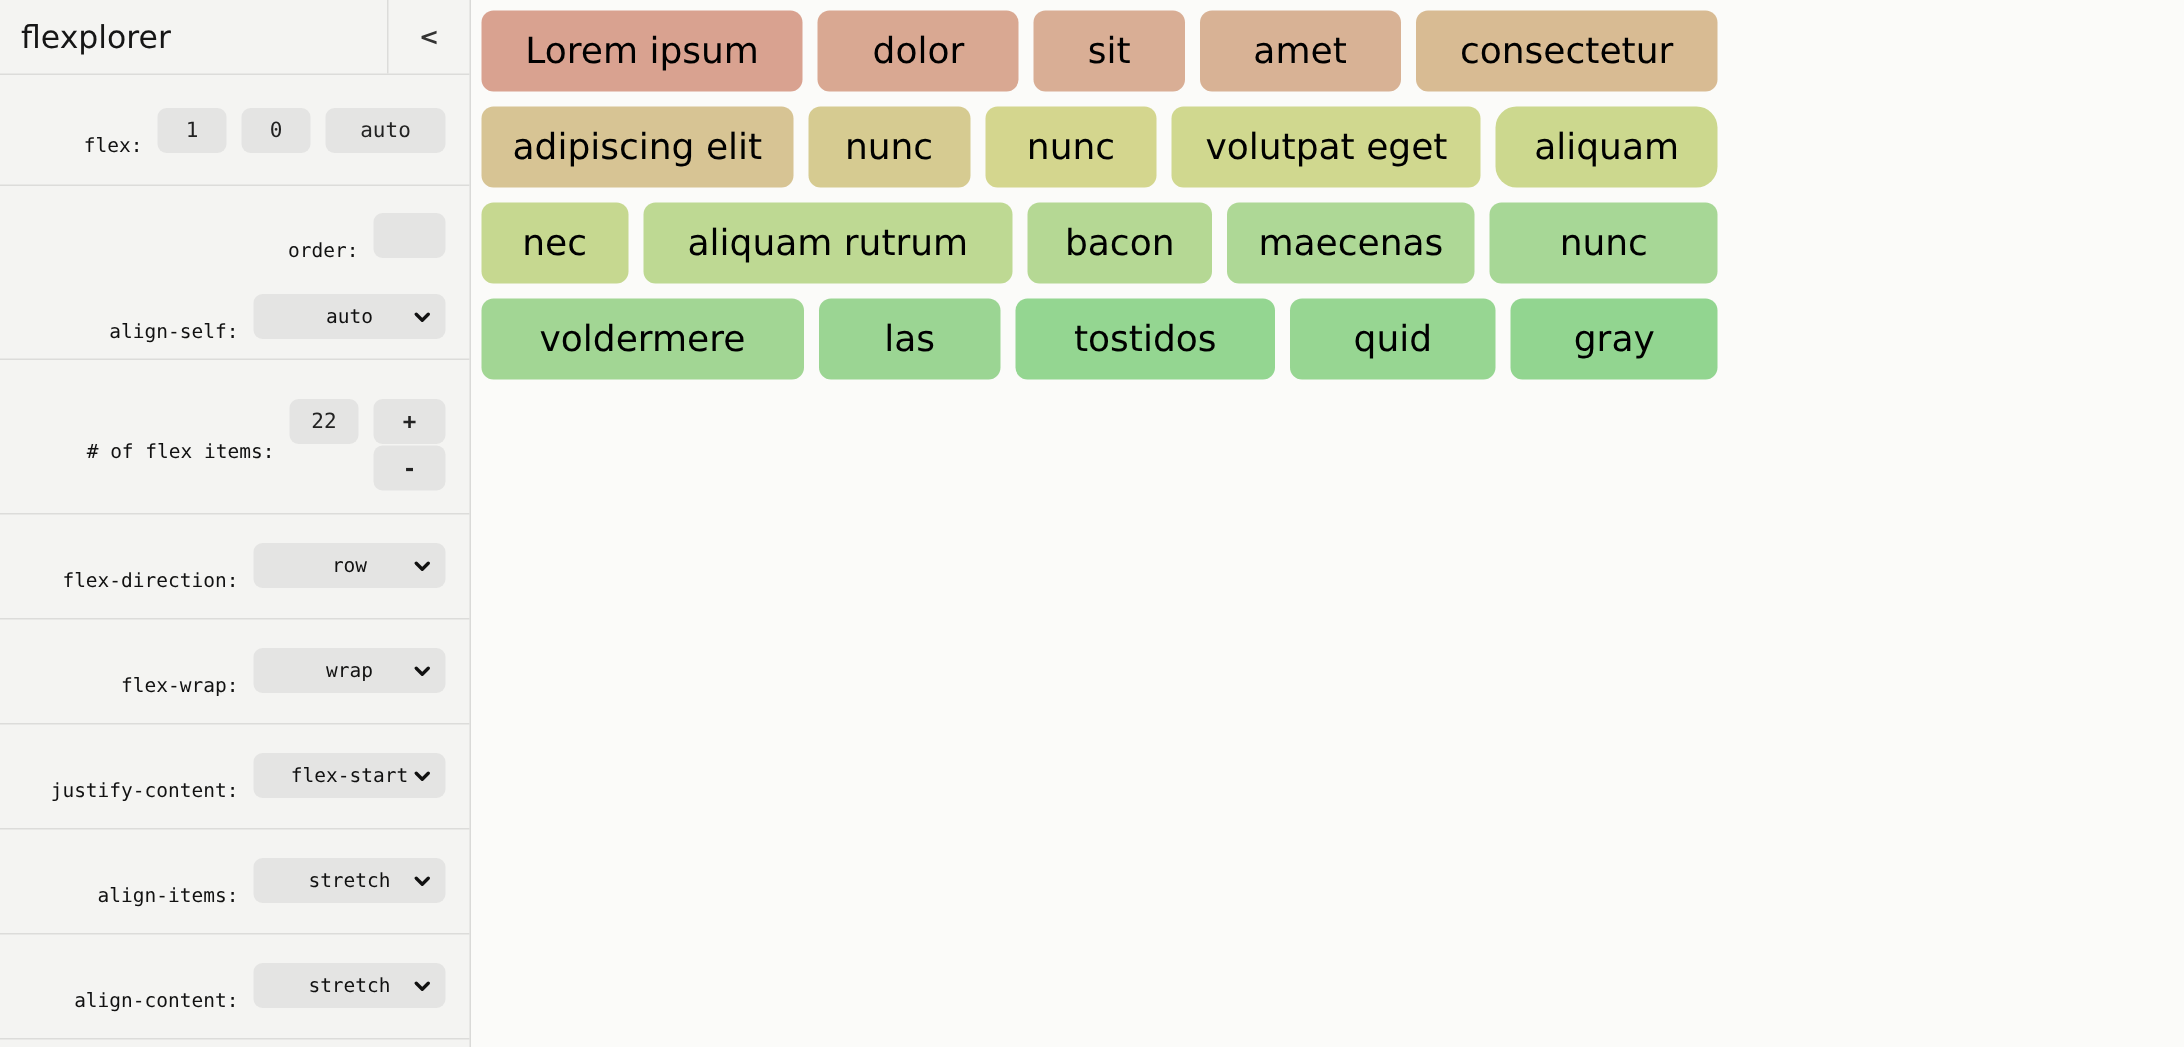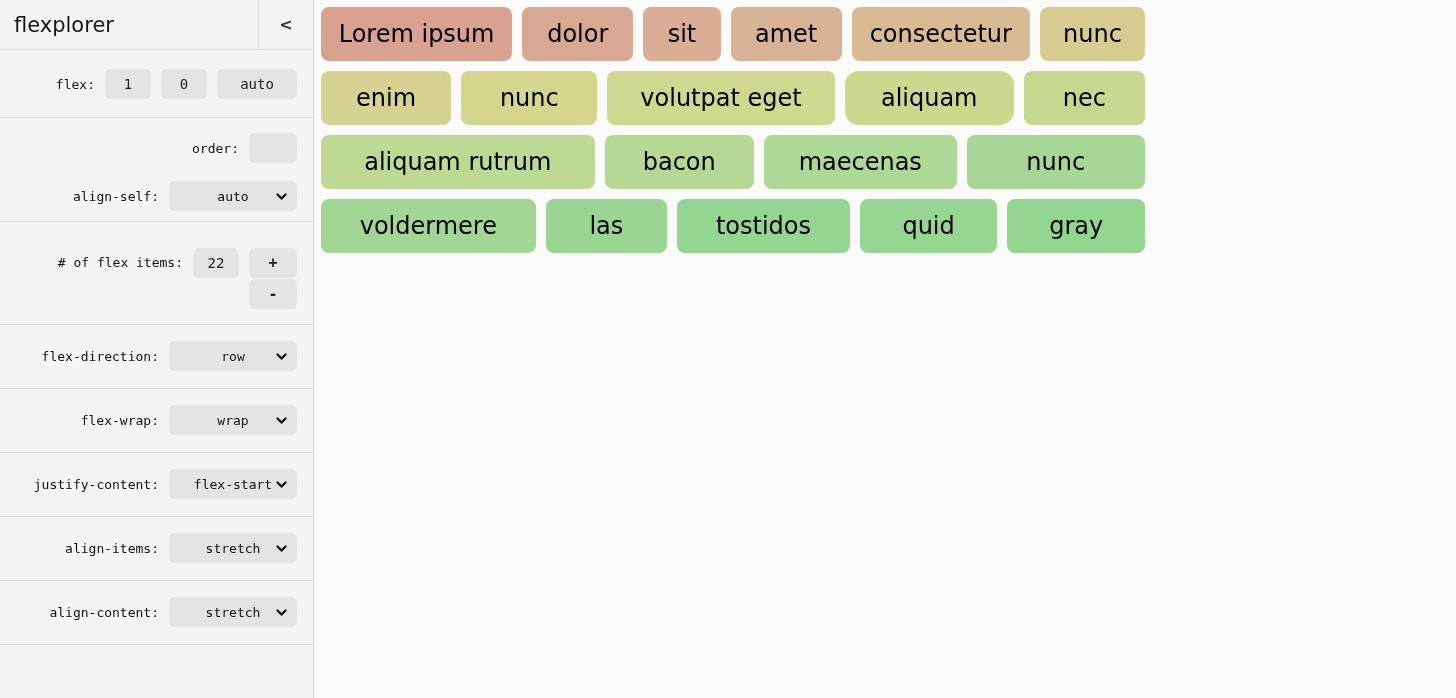--- a/index.html
+++ b/index.html
@@ -45,21 +45,21 @@
     padding: 16px;
     display: flex; flex-direction: column;
   }
   .sec-flex   { padding-top: 19px; padding-bottom: 18px; }
   .sec-item   { padding-top: 15px; padding-bottom: 10px; gap: 18px; }
   .sec-count  { padding-top: 26px; padding-bottom: 15px; }
   .sec-select { padding-top: 16px; padding-bottom: 17px; }
   .row {
     display: flex; justify-content: flex-end; align-items: center; gap: 10px;
   }
-  .lbl { font-size: 13px; color: #111; white-space: pre; }
+  .lbl { font-size: 13px; color: #111; white-space: pre; margin-top: 21px; }
   .ctl {
     background: #e4e4e3; border: none; border-radius: 6px;
     height: 30px;
     font-family: "DejaVu Sans Mono", monospace;
     font-size: 14px; color: #222; text-align: center;
     outline: none; padding: 0 4px;
   }
   .in-sm { width: 46px; }
   .in-lg { width: 80px; }
   .sel {
@@ -217,22 +217,22 @@
     </section>
 
   </aside>
 
   <main class="canvas" id="flex-canvas">
       <div class="flex-item" style="background: rgb(217, 162, 144); flex-basis: 181px;">Lorem ipsum</div>
       <div class="flex-item" style="background: rgb(217, 168, 146); flex-basis: 101px;">dolor</div>
       <div class="flex-item" style="background: rgb(217, 174, 149); flex-basis: 67px;">sit</div>
       <div class="flex-item" style="background: rgb(216, 178, 149); flex-basis: 101px;">amet</div>
       <div class="flex-item" style="background: rgb(216, 187, 147); flex-basis: 168px;">consectetur</div>
+      <div class="flex-item" style="background: rgb(215, 196, 148); flex-basis: 195px;">adipiscing elit</div>
       <div class="flex-item" style="background: rgb(214, 203, 145); flex-basis: 95px;">nunc</div>
-      <div class="flex-item" style="background: rgb(214, 210, 145); flex-basis: 96px;">enim</div>
       <div class="flex-item" style="background: rgb(212, 214, 142); flex-basis: 102px;">nunc</div>
       <div class="flex-item" style="background: rgb(208, 216, 143); flex-basis: 193px;">volutpat eget</div>
       <div class="flex-item" style="background: rgb(204, 216, 142); flex-basis: 135px; border-radius: 14px;">aliquam</div>
       <div class="flex-item" style="background: rgb(198, 216, 144); flex-basis: 87px;">nec</div>
       <div class="flex-item" style="background: rgb(190, 217, 147); flex-basis: 236px;">aliquam rutrum</div>
       <div class="flex-item" style="background: rgb(181, 216, 148); flex-basis: 112px;">bacon</div>
       <div class="flex-item" style="background: rgb(174, 216, 150); flex-basis: 155px;">maecenas</div>
       <div class="flex-item" style="background: rgb(167, 215, 150); flex-basis: 141px;">nunc</div>
       <div class="flex-item" style="background: rgb(162, 214, 148); flex-basis: 213px;">voldermere</div>
       <div class="flex-item" style="background: rgb(155, 213, 147); flex-basis: 120px;">las</div>

